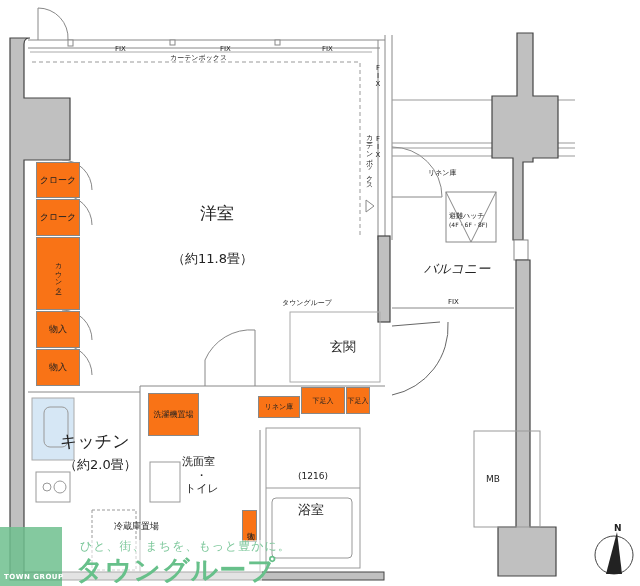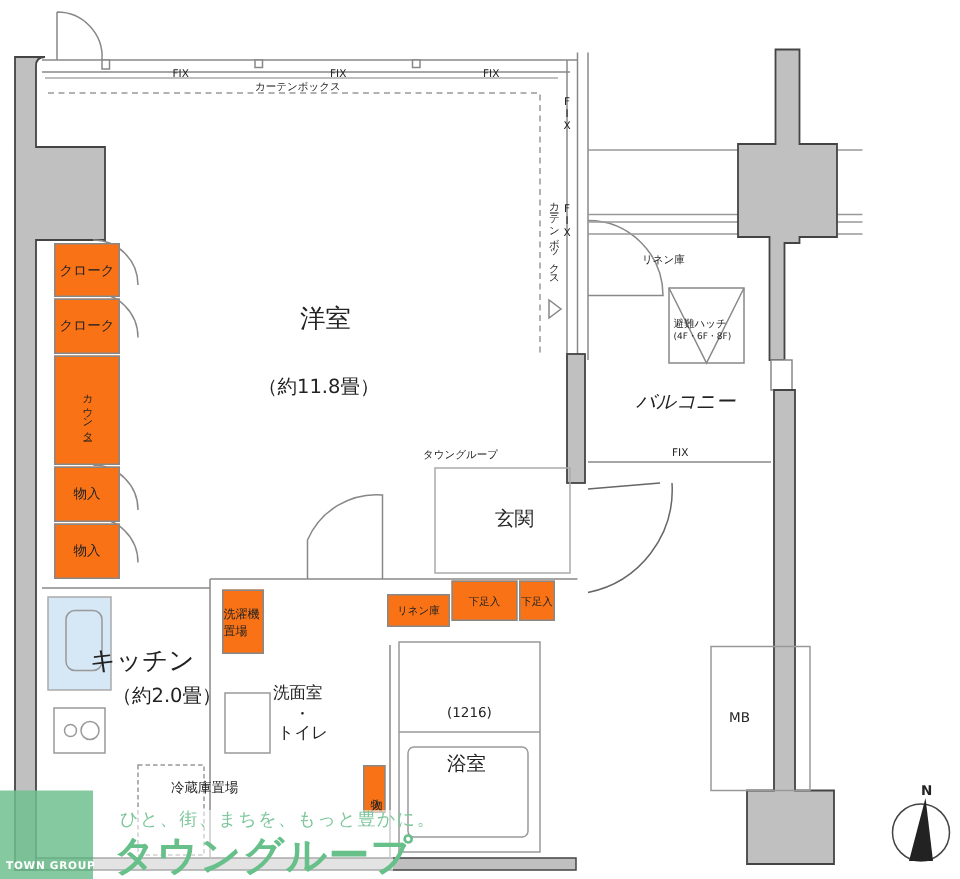--- a/index.html
+++ b/index.html
@@ -118,23 +118,23 @@
 <div class="storage" style="left:346px;top:387px;width:24px;height:27px;font-size:7px;">下足入</div>
 <div class="storage" style="left:258px;top:396px;width:42px;height:22px;font-size:7px;">リネン庫</div>
 
 <span class="lbl tiny" style="left:428px;top:170px;">リネン庫</span>
 <span class="lbl tiny" style="left:449px;top:213px;">避難ハッチ</span>
 <span class="lbl" style="left:449px;top:222px;font-size:6px;">(4F・6F・8F)</span>
 <span class="lbl room-md" style="left:424px;top:262px;font-style:italic;">バルコニー</span>
 <span class="lbl tiny" style="left:448px;top:299px;">FIX</span>
 
 <span class="lbl room-lg" style="left:60px;top:433px;">キッチン</span>
-<span class="lbl room-md" style="left:64px;top:458px;margin-left:11px;">（約2.0畳）</span>
+<span class="lbl room-md" style="left:64px;top:458px;">（約2.0畳）</span>
 
-<div class="storage" style="left:148px;top:393px;width:28px;height:43px;font-size:8px;">洗濯機置場</div>
+<div class="storage" style="left:148px;top:393px;width:51px;height:43px;font-size:8px;">洗濯機置場</div>
 <span class="lbl room-sm" style="left:182px;top:456px;">洗面室</span>
 <span class="lbl room-sm" style="left:196px;top:470px;">・</span>
 <span class="lbl room-sm" style="left:185px;top:483px;">トイレ</span>
 
 <span class="lbl room-md" style="left:298px;top:455px;margin-top:48px;">浴室</span>
 <span class="lbl xs" style="left:298px;top:472px;">(1216)</span>
 
 <div class="storage vert" style="left:242px;top:510px;width:15px;height:32px;font-size:8px;">物入</div>
 <span class="lbl xs" style="left:97px;top:522px;margin-left:17px;">冷蔵庫置場</span>
 

